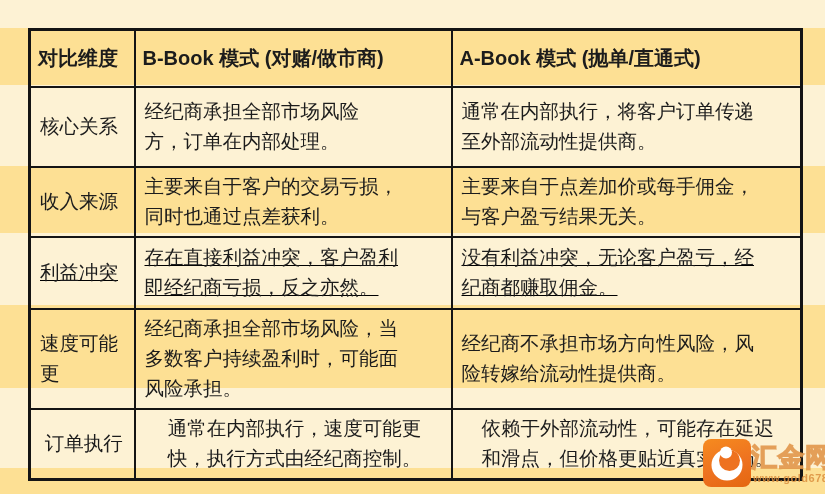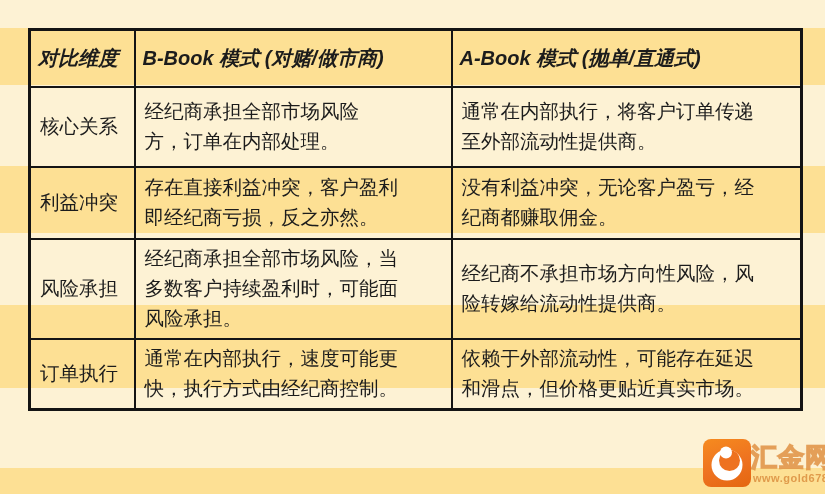--- a/index.html
+++ b/index.html
@@ -34,26 +34,26 @@
     font-weight:bold;font-size:20px;text-align:left;
     padding:4px 6px 4px 7px;
   }
   table.cmp td{
     font-size:19.5px;line-height:30px;
     padding:4px 6px 4px 9px;
     white-space:pre-line;
   }
   td.dim{font-size:20px;padding-left:7px;white-space:nowrap;}
   col.c1{width:105px;} col.c2{width:317px;} col.c3{width:350px;}
-  tr.hrow{height:57px;font-style:italic;}
+  tr.hrow{height:57px;}
   tr.r1{height:80px;}
   tr.r2{height:67px;}
-  tr.r3{height:72px;}
+  tr.r3{height:72px;text-decoration:underline;}
   tr.r4{height:83px;}
-  tr.r5{height:52px;}
+  tr.r5{height:52px;text-align:center;}
 
   
   .logo-box{
     position:absolute;left:703px;top:439px;width:48px;height:48px;
     border-radius:8px;
     background:linear-gradient(160deg,#f68b1f 0%,#ee7220 55%,#e4660f 100%);
     z-index:4;
   }
   .logo-box svg{display:block;width:48px;height:48px;}
   .wm-name{
@@ -97,29 +97,36 @@
       </tr>
     </thead>
     <tbody>
       <tr class="r1">
         <td class="dim">核心关系</td>
         <td>经纪商承担全部市场风险
 方，订单在内部处理。</td>
         <td>通常在内部执行，将客户订单传递
 至外部流动性提供商。</td>
       </tr>
+      <tr class="r2">
+        <td class="dim">收入来源</td>
+        <td>主要来自于客户的交易亏损，
+同时也通过点差获利。</td>
+        <td>主要来自于点差加价或每手佣金，
+与客户盈亏结果无关。</td>
+      </tr>
       <tr class="r3">
         <td class="dim">利益冲突</td>
         <td>存在直接利益冲突，客户盈利
 即经纪商亏损，反之亦然。</td>
         <td>没有利益冲突，无论客户盈亏，经
 纪商都赚取佣金。</td>
       </tr>
       <tr class="r4">
-        <td class="dim">风险承担</td>
+        <td class="dim">速度可能更</td>
         <td>经纪商承担全部市场风险，当
 多数客户持续盈利时，可能面
 风险承担。</td>
         <td>经纪商不承担市场方向性风险，风
 险转嫁给流动性提供商。</td>
       </tr>
       <tr class="r5">
         <td class="dim">订单执行</td>
         <td>通常在内部执行，速度可能更
 快，执行方式由经纪商控制。</td>

